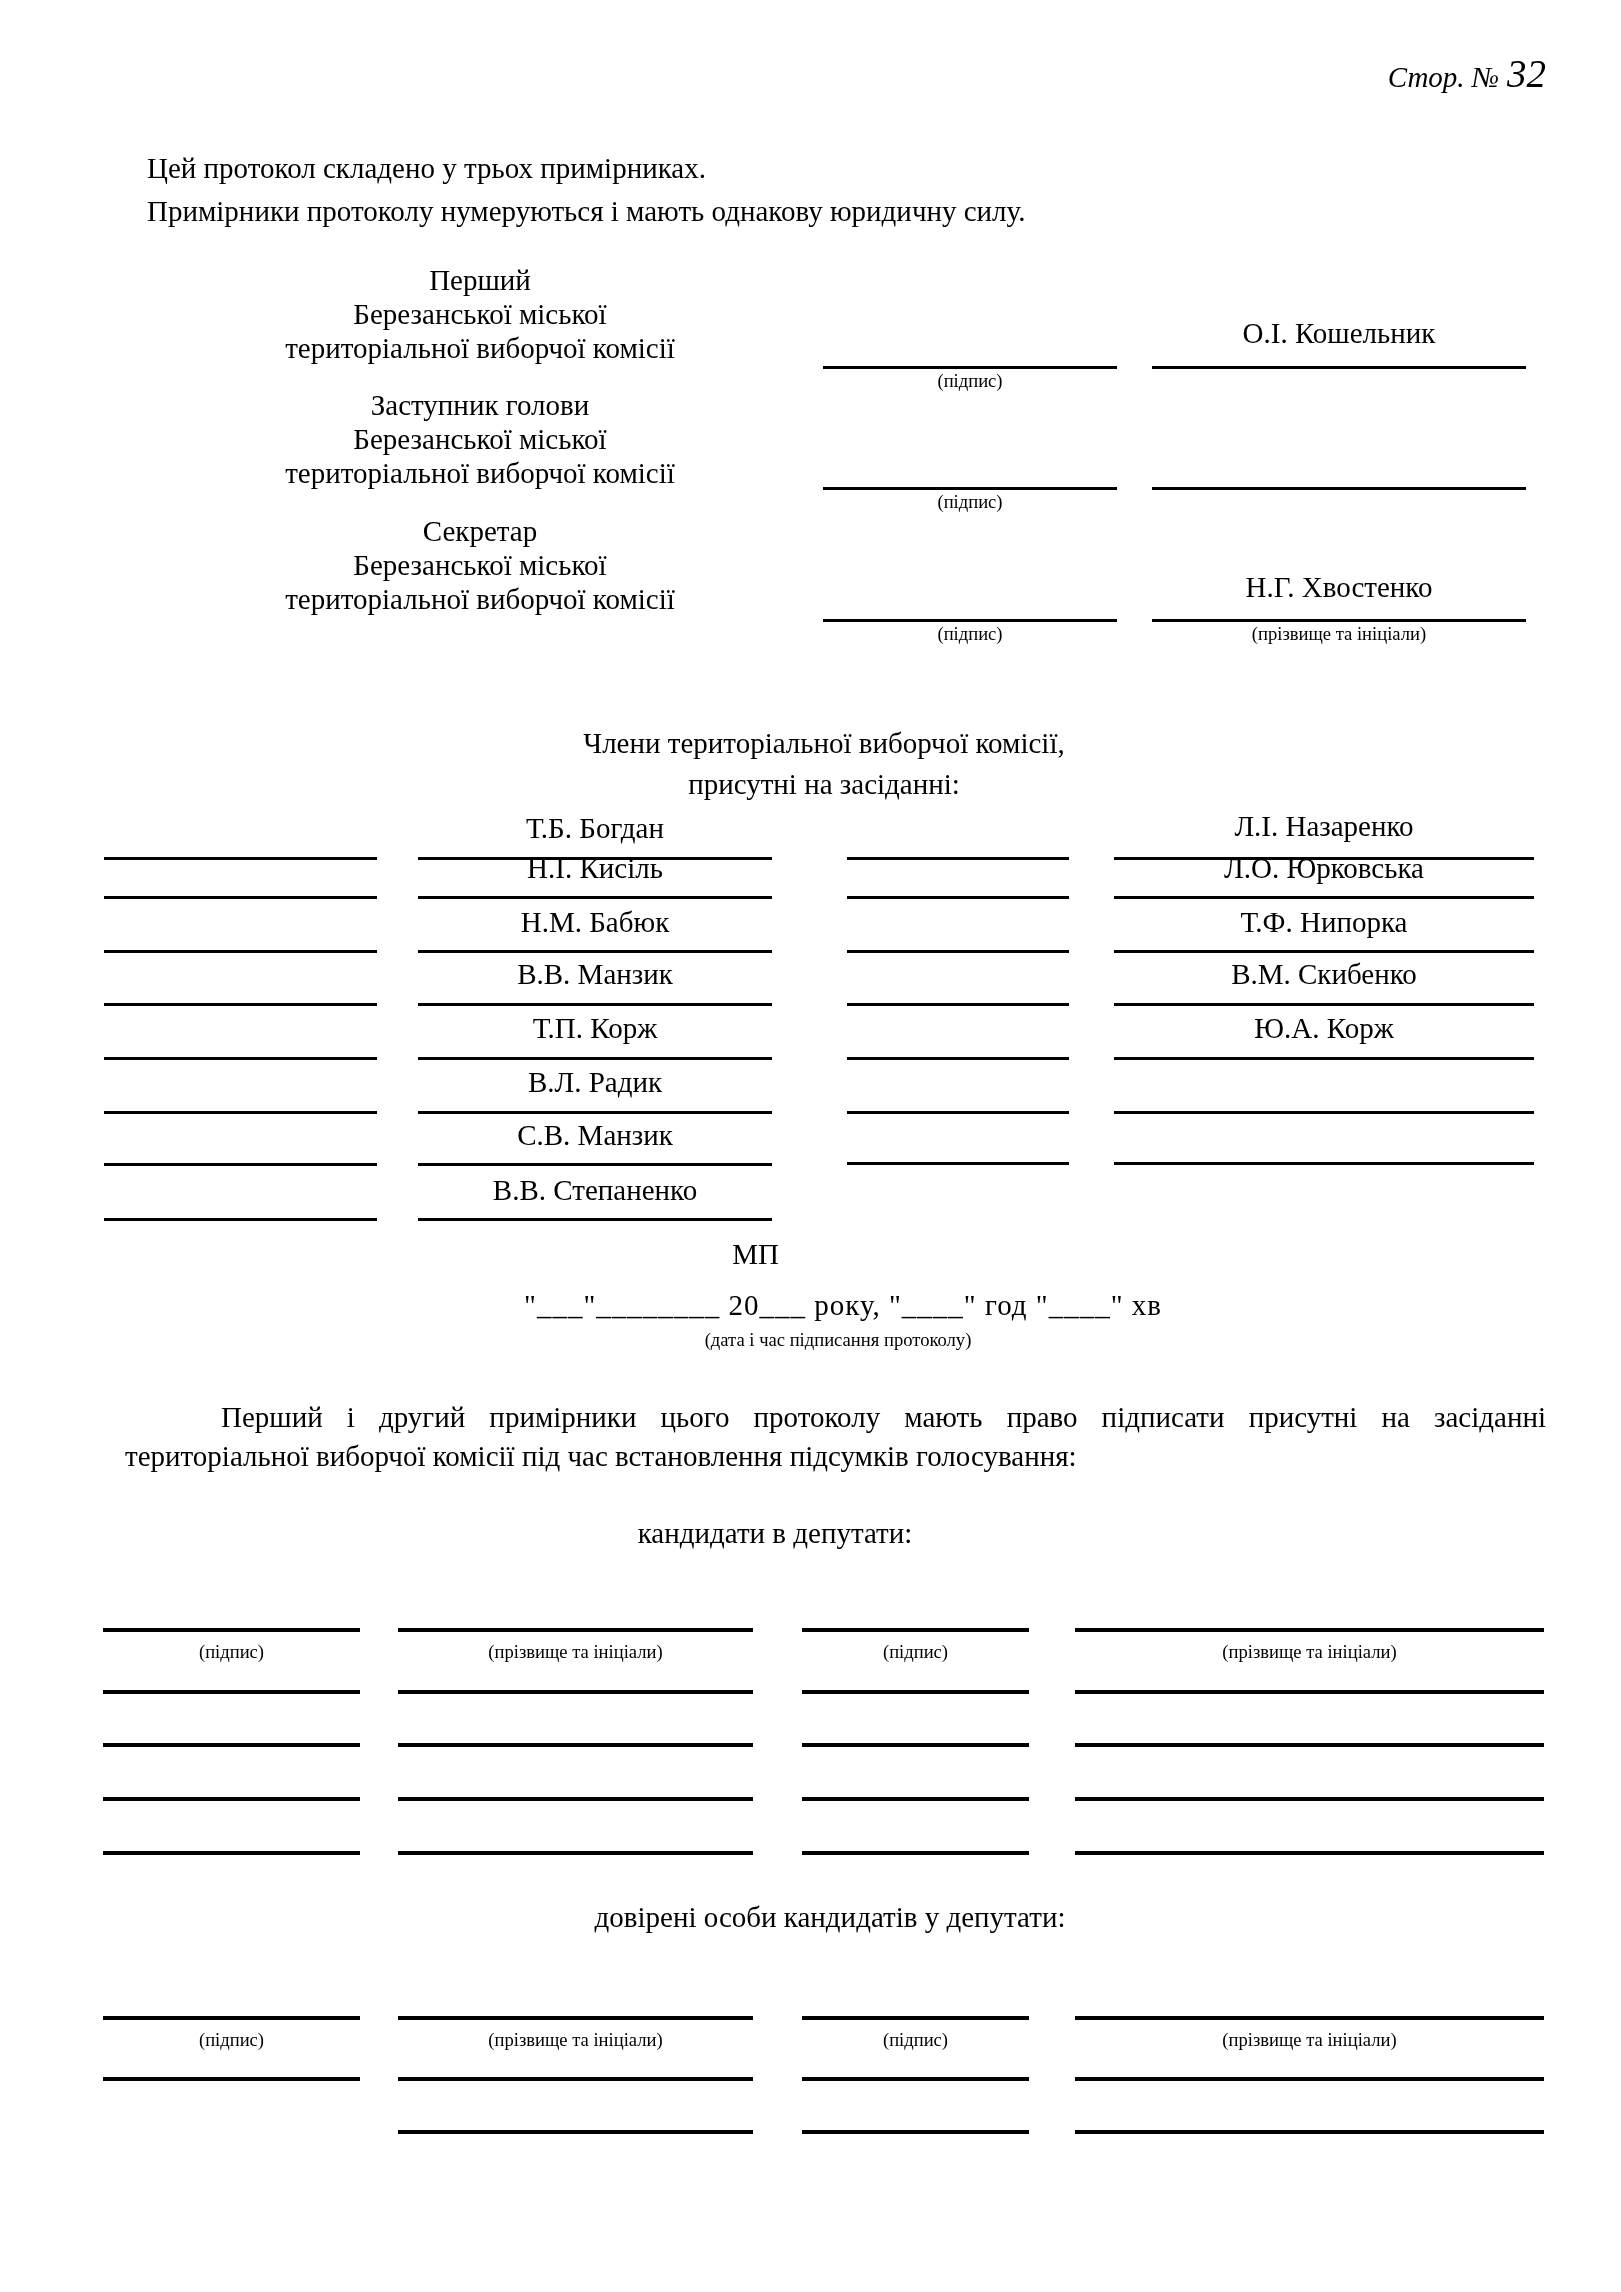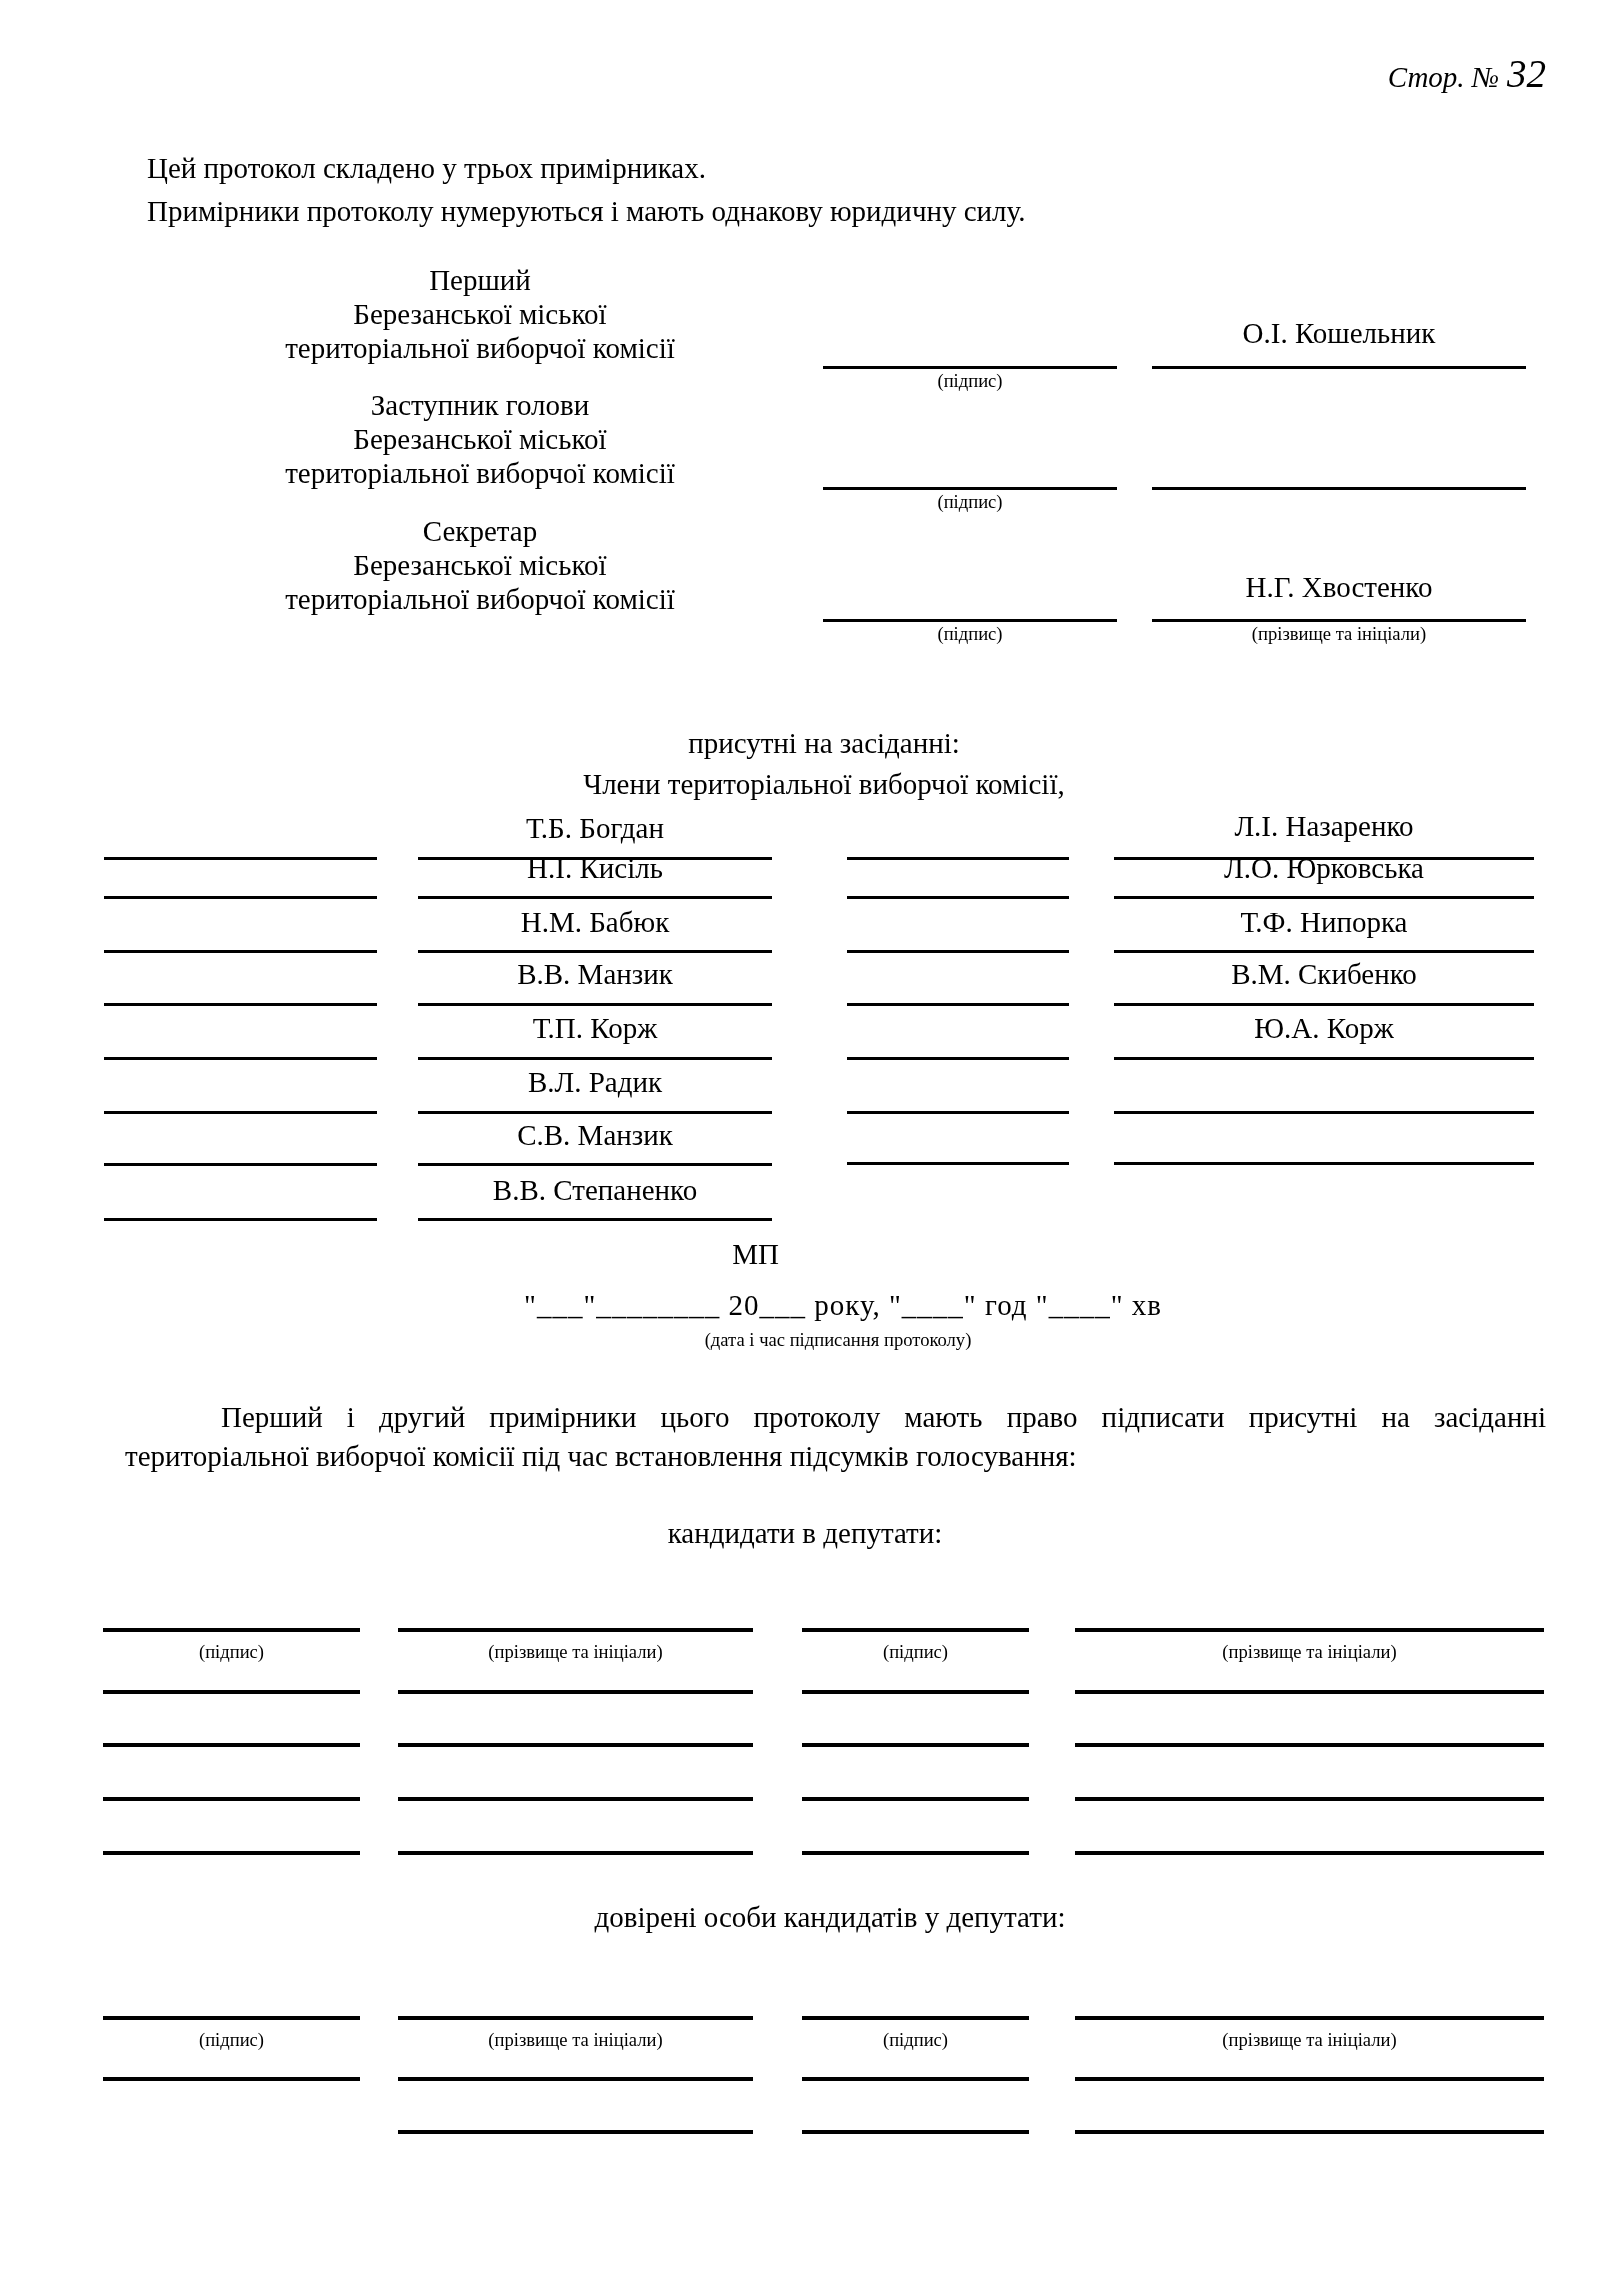--- a/index.html
+++ b/index.html
@@ -69,22 +69,22 @@
     <div>Березанської міської</div>
     <div>територіальної виборчої комісії</div>
   </div>
   <div class="line" style="left:823px;top:619px;width:294px"></div>
   <div class="cap" style="left:823px;top:623px;width:294px">(підпис)</div>
   <div class="namecell" style="left:1152px;top:576px;width:374px">Н.Г. Хвостенко</div>
   <div class="line" style="left:1152px;top:619px;width:374px"></div>
   <div class="cap" style="left:1152px;top:623px;width:374px">(прізвище та ініціали)</div>
 
   <div class="heading2" style="left:173px;top:723px;width:1302px">
+    <div>Члени територіальної виборчої комісії,</div>
     <div>присутні на засіданні:</div>
-    <div>Члени територіальної виборчої комісії,</div>
   </div>
 
   <div class="line" style="left:104px;top:857px;width:273px"></div>
   <div class="mcell" style="left:418px;top:819px;width:354px">Т.Б. Богдан</div>
   <div class="line" style="left:418px;top:857px;width:354px"></div>
 
   <div class="line" style="left:104px;top:896px;width:273px"></div>
   <div class="mcell" style="left:418px;top:859px;width:354px">Н.І. Кисіль</div>
   <div class="line" style="left:418px;top:896px;width:354px"></div>
 
@@ -140,21 +140,21 @@
   <div class="mcell" style="left:1114px;top:1125px;width:420px"></div>
   <div class="line" style="left:1114px;top:1162px;width:420px"></div>
 
   <div class="seal">МП</div>
 
   <div class="dateline">"___"________ 20___ року, "____" год "____" хв</div>
   <div class="datecap">(дата і час підписання протоколу)</div>
 
   <div class="closing">Перший і другий примірники цього протоколу мають право підписати присутні на засіданні територіальної виборчої комісії під час встановлення підсумків голосування:</div>
 
-  <div class="tblhead" style="left:168px;top:1517px;width:1274px">кандидати в депутати:</div>
+  <div class="tblhead" style="left:138px;top:1517px;width:1274px">кандидати в депутати:</div>
 
   <div class="line thick" style="left:103px;top:1628px;width:257px"></div>
   <div class="line thick" style="left:398px;top:1628px;width:355px"></div>
   <div class="line thick" style="left:802px;top:1628px;width:227px"></div>
   <div class="line thick" style="left:1075px;top:1628px;width:469px"></div>
   <div class="cap" style="left:103px;top:1641px;width:257px">(підпис)</div>
   <div class="cap" style="left:398px;top:1641px;width:355px">(прізвище та ініціали)</div>
   <div class="cap" style="left:802px;top:1641px;width:227px">(підпис)</div>
   <div class="cap" style="left:1075px;top:1641px;width:469px">(прізвище та ініціали)</div>
 

